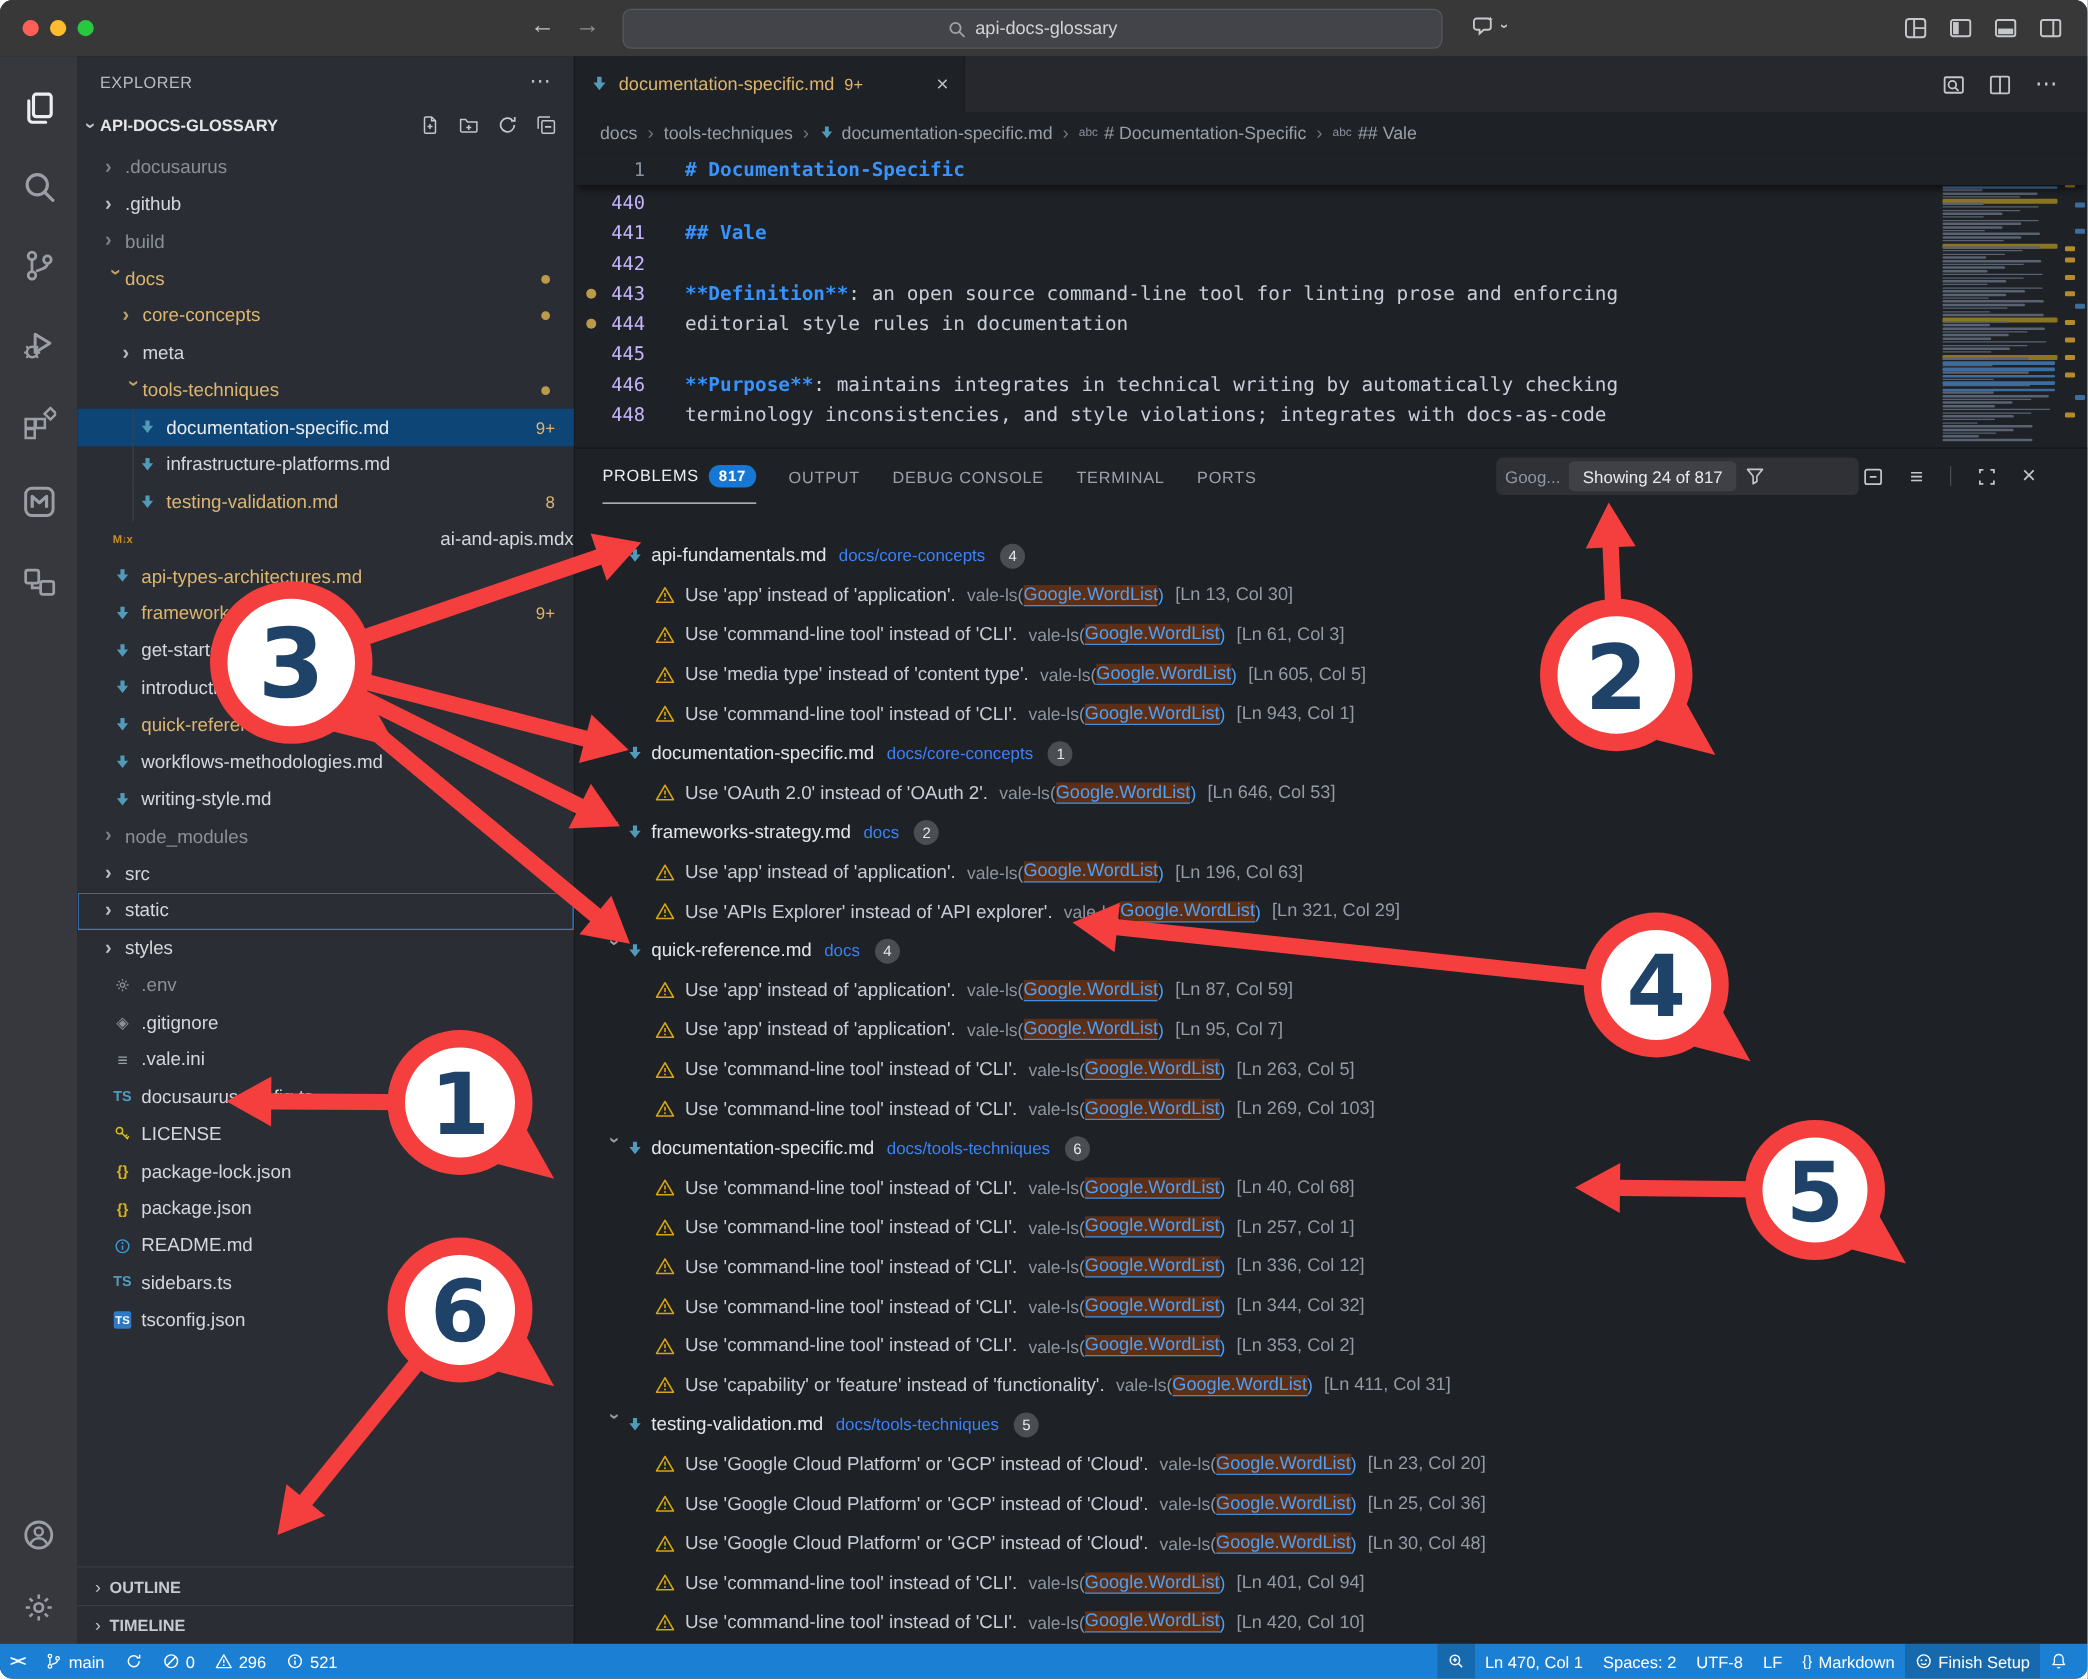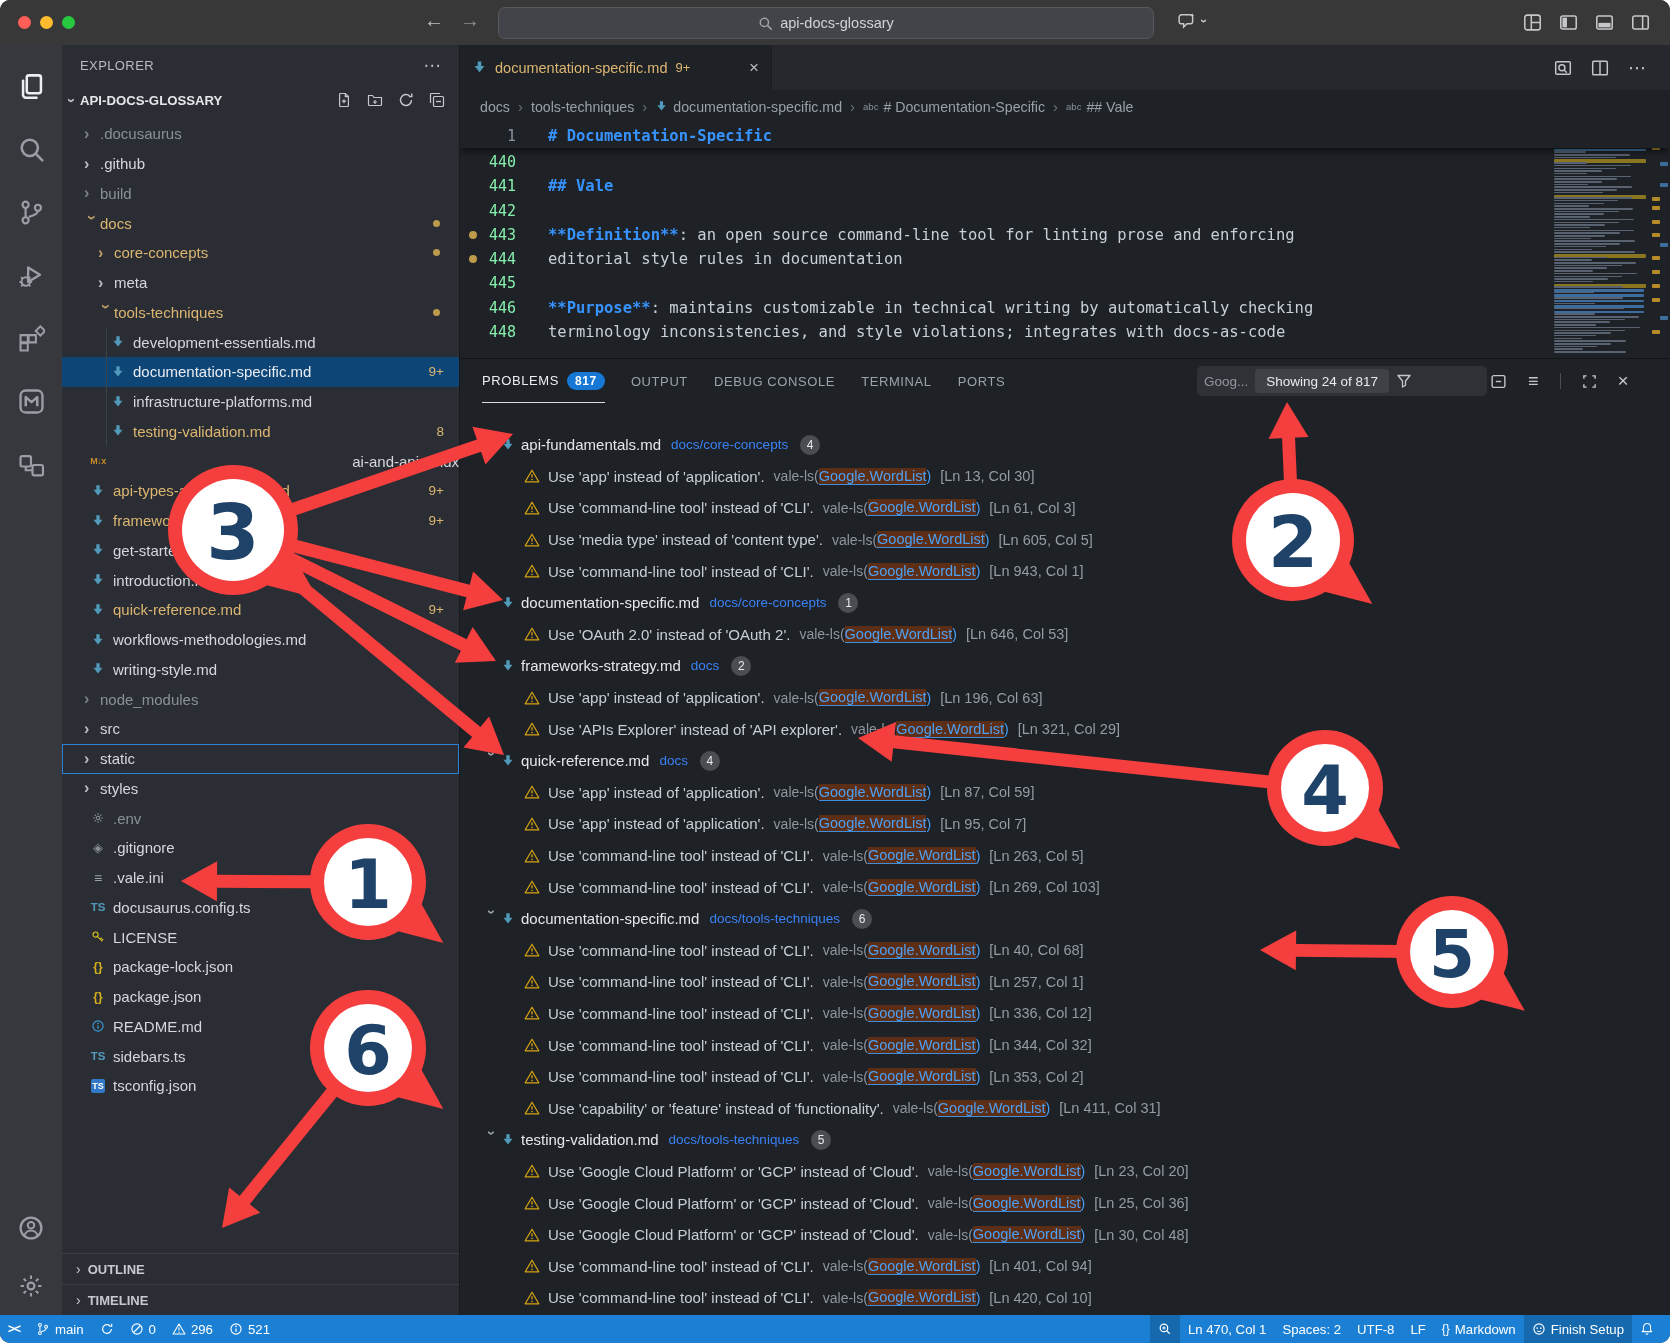--- a/index.html
+++ b/index.html
@@ -54,21 +54,21 @@
   .tab{width:312px;background:#1e2126;display:flex;align-items:center;padding:0 12px;gap:8px;border-right:1px solid #191b1f;box-sizing:border-box;}
   .tab-label{color:#dcb671;font-size:14.5px;}
   .tab-badge{color:#dcb671;font-size:13px;}
   .tab-close{margin-left:auto;color:#b9bcc2;font-size:17px;}
   .ed-actions{margin-left:auto;display:flex;align-items:center;gap:19px;padding-right:24px;color:#c2c5ca;}
   .breadcrumbs{height:33px;display:flex;align-items:center;padding-left:20px;gap:8px;font-size:14.2px;color:#9aa0a8;background:#1e2126;}
   .crumb-sep{color:#6f757d;font-size:15px;}
   .abc{font-size:9.5px;font-weight:normal;color:#8a9099;}
   .code-area{position:relative;height:235px;overflow:hidden;}
   .sticky{position:relative;z-index:5;height:25px;display:flex;align-items:center;background:#1e2126;box-shadow:0 5px 7px -2px rgba(0,0,0,.6);font-family:"DejaVu Sans Mono",monospace;}
-  .lnum{width:56px;text-align:right;color:#86efac;font-size:15px;flex:0 0 56px;}
+  .lnum{width:56px;text-align:right;color:#c4b5fd;font-size:15px;flex:0 0 56px;}
   .sticky .lnum{color:#8a93a0;}
   .lcontent{padding-left:32px;font-size:15.5px;color:#c9ced8;white-space:pre;}
   .hd{color:#3794ff;font-weight:bold;}
   #code-lines{position:absolute;top:27px;left:0;right:0;font-family:"DejaVu Sans Mono",monospace;}
   .cline{height:24.25px;display:flex;align-items:center;position:relative;}
   .gdot{position:absolute;left:9px;width:8px;height:8px;border-radius:50%;background:#bd9a4b;}
   #minimap{position:absolute;top:4px;right:22px;width:96px;bottom:2px;overflow:hidden;}
   .mmrow{position:absolute;left:2px;border-radius:1px;}
   #ruler{position:absolute;top:0;right:0;width:20px;bottom:0;}
   .rmark{position:absolute;border-radius:1px;}
@@ -309,31 +309,20 @@
         </div>
         <div class="trow c-w" style="padding-left: 36px;">
           <span class="chev">›</span>
           <span>meta</span>
         </div>
         <div class="trow c-y" style="padding-left: 36px;">
           <span class="chev open">›</span>
           <span>tools-techniques</span>
           <span class="dotm"></span>
         </div>
-        <div class="trow c-w" style="padding-left: 46px;">
-          <span class="guide"></span>
-          <span class="fic">
-            <span class="ic" style="color: rgb(81, 154, 186);">
-              <svg viewBox="0 0 16 16" width="14" height="14">
-                <path d="M6.1 1.5h3.8v5h3.3L8 13 2.8 6.5h3.3z" fill="currentColor"></path>
-              </svg>
-            </span>
-          </span>
-          <span>development-essentials.md</span>
-        </div>
         <div class="trow c-w sel" style="padding-left: 46px;">
           <span class="guide"></span>
           <span class="fic">
             <span class="ic" style="color: rgb(81, 154, 186);">
               <svg viewBox="0 0 16 16" width="14" height="14">
                 <path d="M6.1 1.5h3.8v5h3.3L8 13 2.8 6.5h3.3z" fill="currentColor"></path>
               </svg>
             </span>
           </span>
           <span>documentation-specific.md</span>
@@ -618,21 +607,21 @@
             <span class="gdot"></span>
             <span class="lnum">444</span>
             <span class="lcontent"><span>editorial style rules in documentation</span></span>
           </div>
           <div class="cline">
             <span class="lnum">445</span>
             <span class="lcontent"></span>
           </div>
           <div class="cline">
             <span class="lnum">446</span>
-            <span class="lcontent"><span class="hd">**Purpose**</span><span>: maintains customizable in technical writing by automatically checking</span></span>
+            <span class="lcontent"><span class="hd">**Purpose**</span><span>: maintains integrates in technical writing by automatically checking</span></span>
           </div>
           <div class="cline">
             <span class="lnum">448</span>
             <span class="lcontent"><span>terminology inconsistencies, and style violations; integrates with docs-as-code</span></span>
           </div>
         </div>
       <div id="minimap">
           <div class="mmrow" style="top: 0px; width: 92px; height: 2px; background: rgb(72, 120, 168);"></div>
           <div class="mmrow" style="top: 2.7px; width: 31px; height: 1.6px; background: rgb(89, 98, 113);"></div>
           <div class="mmrow" style="top: 5.4px; width: 92px; height: 2px; background: rgb(72, 120, 168);"></div>

